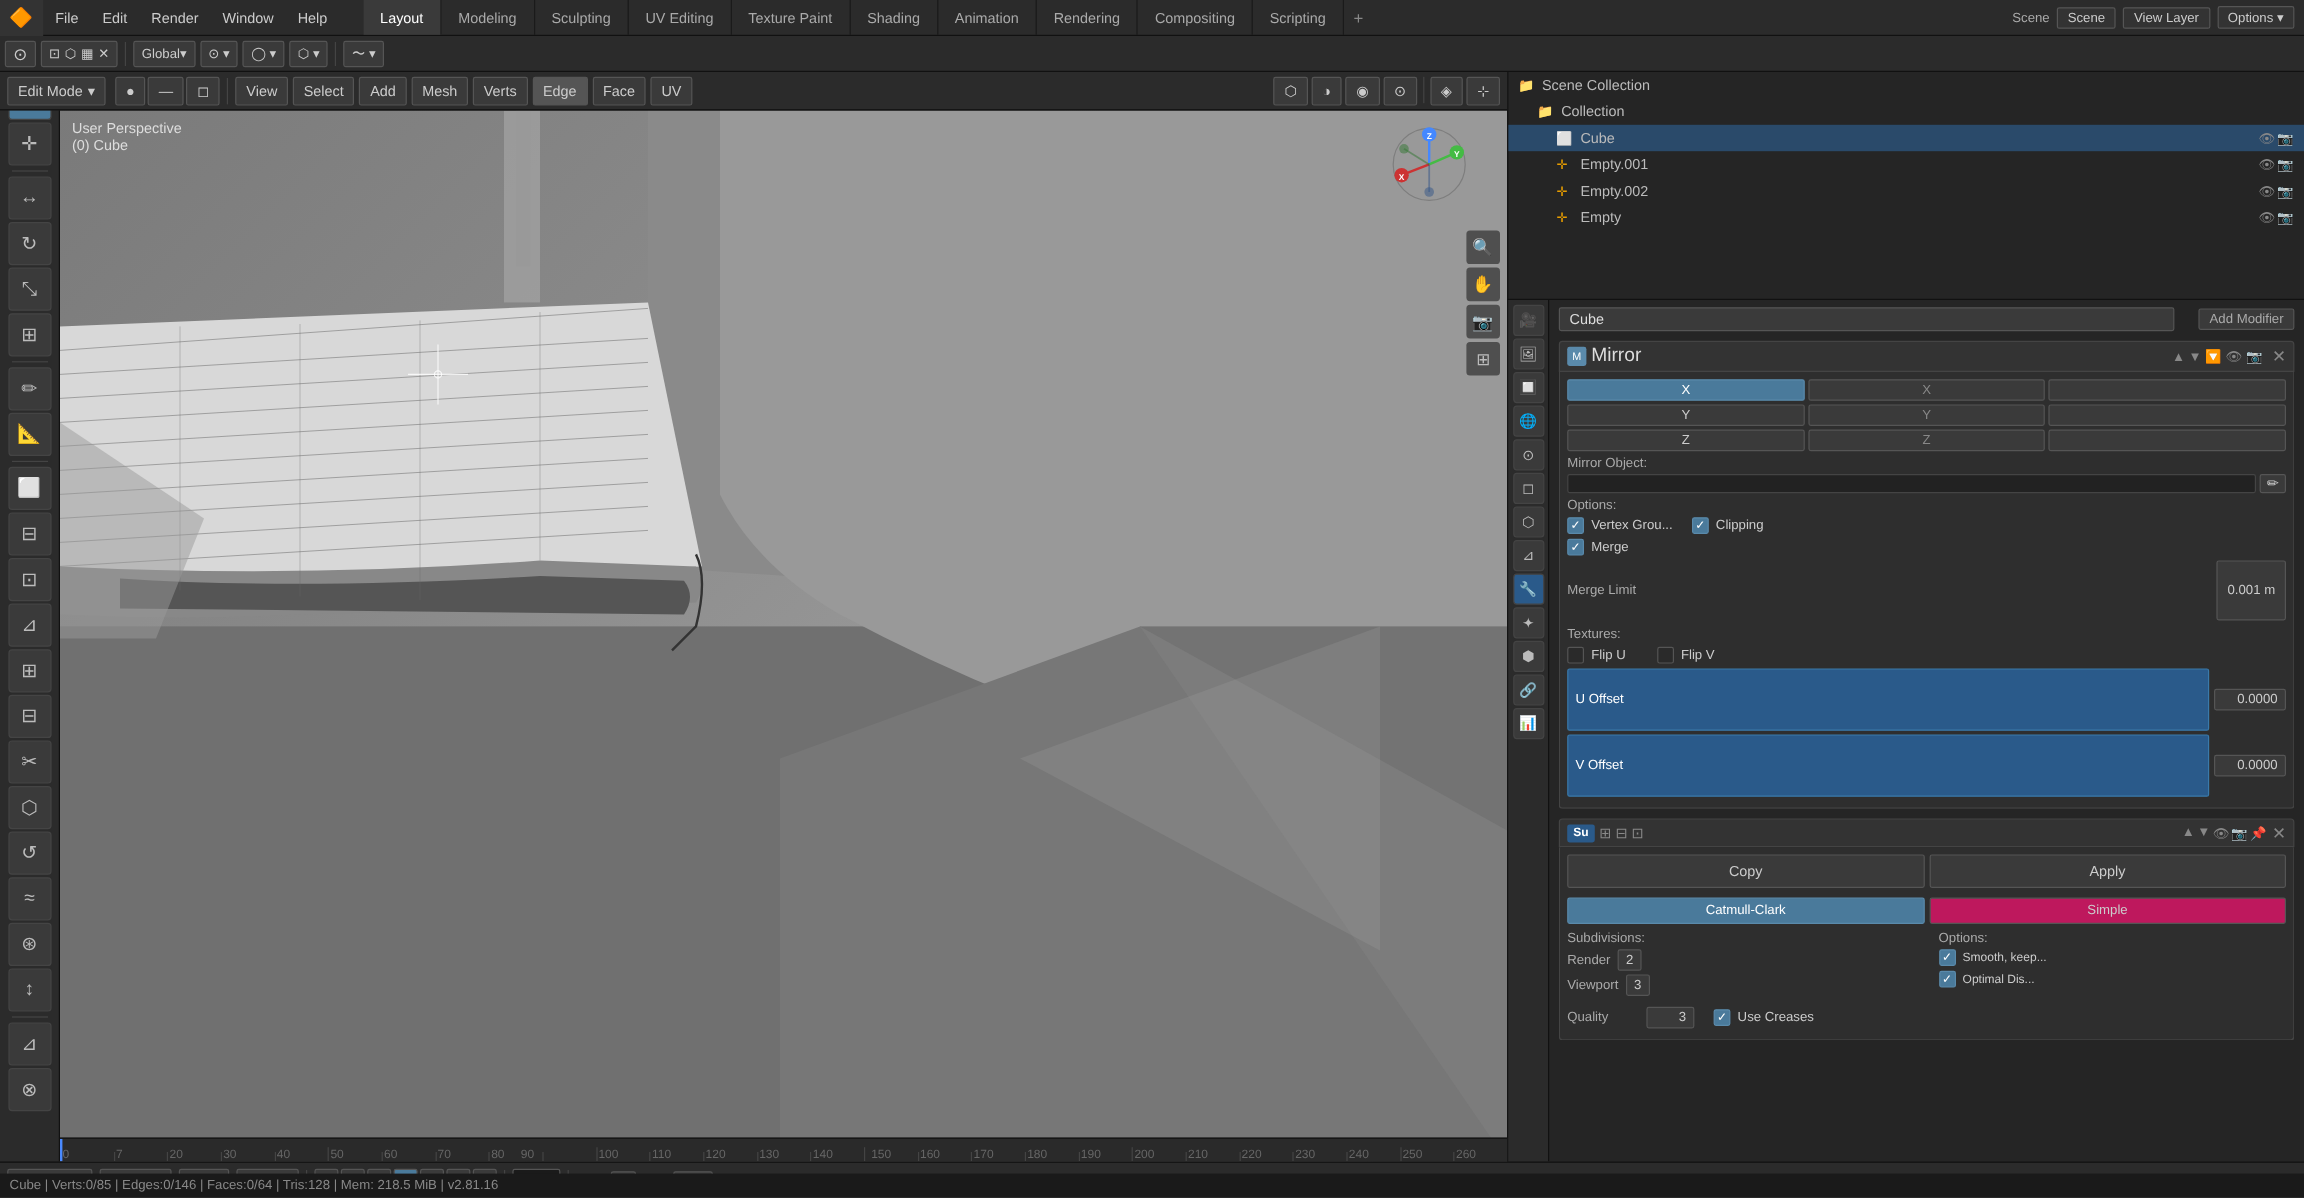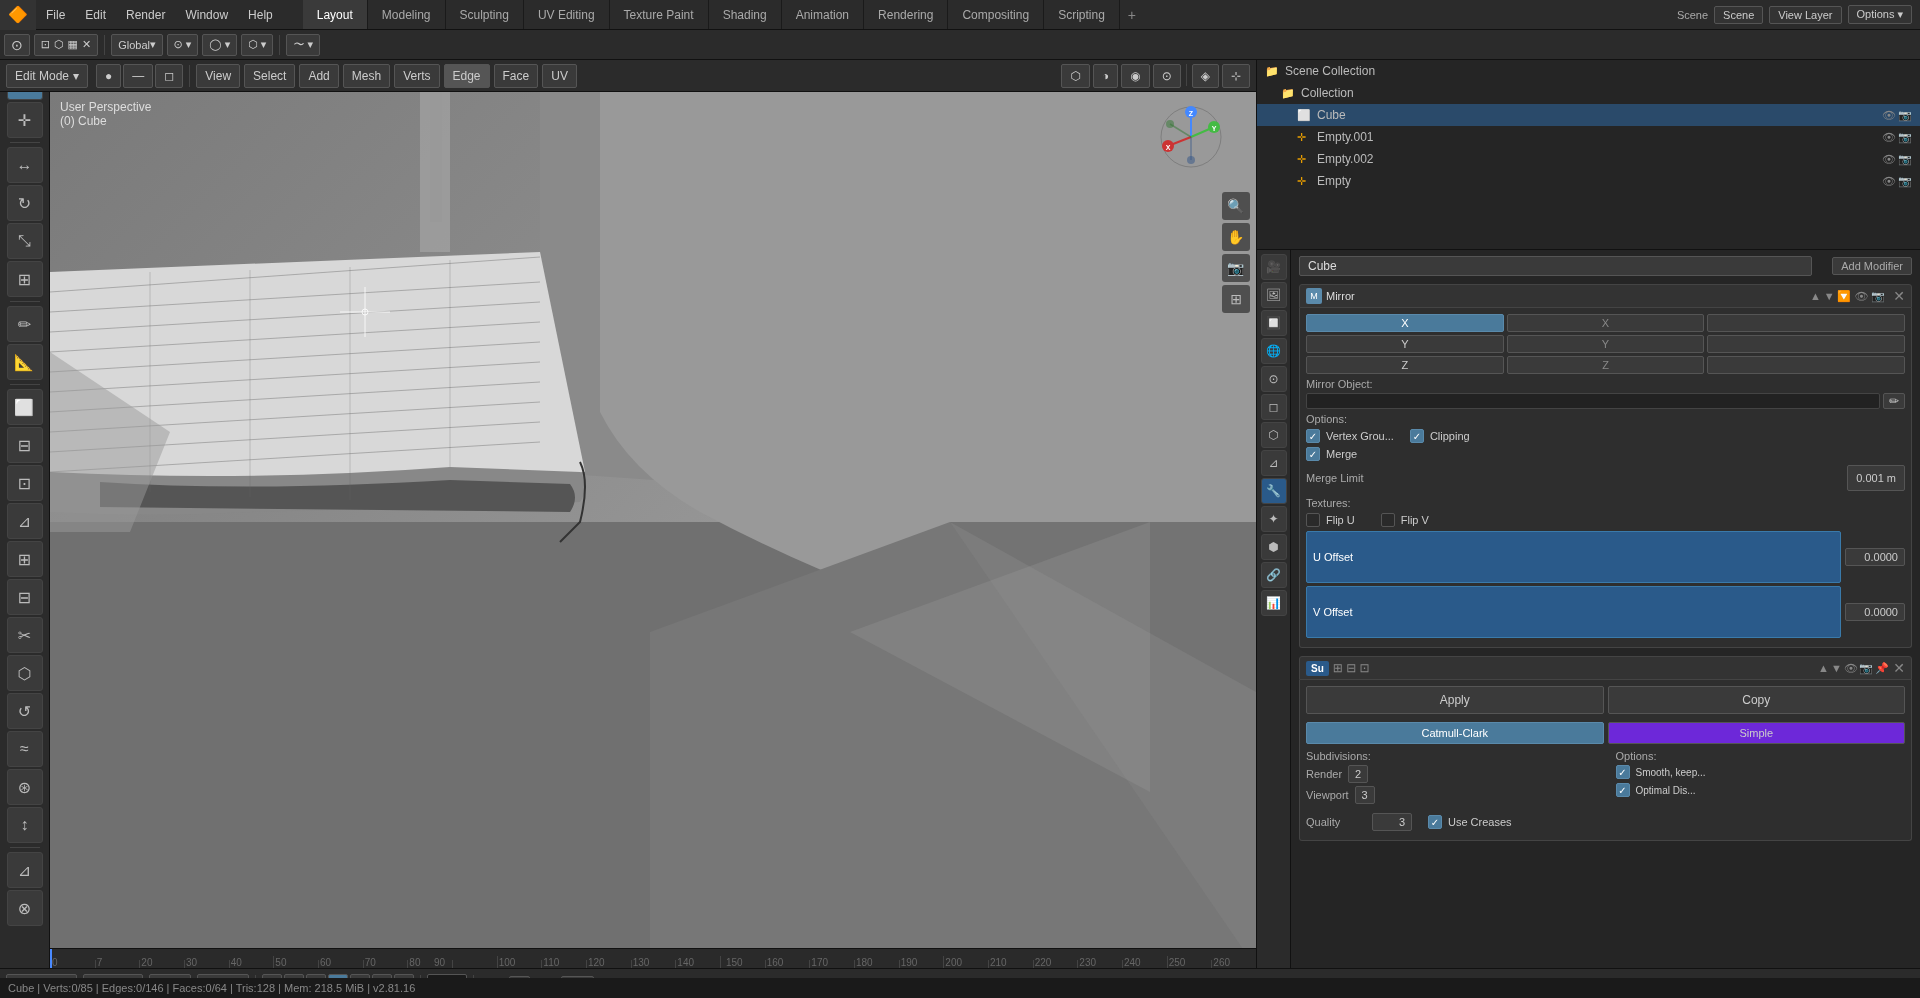--- a/index.html
+++ b/index.html
@@ -359,21 +359,21 @@
     }
     .modifier-icon {
       width: 16px; height: 16px;
       background: #5a8aab;
       border-radius: 2px;
       display: flex; align-items: center; justify-content: center;
       font-size: 9px; color: #fff;
     }
     .modifier-name {
       flex: 1;
-      font-size: 11px;
+      font-size: 16px;
       color: #ddd;
     }
     .modifier-close {
       cursor: pointer;
       color: #888;
       font-size: 14px;
     }
     .modifier-body {
       background: #2e2e2e;
       border: 1px solid #444;
@@ -412,21 +412,21 @@
       cursor: pointer;
       border-radius: 2px;
       text-align: center;
     }
     .subdiv-type-btn.active {
       background: #4a7a9b;
       border: 1px solid #5a8aab;
       color: #fff;
     }
     .subdiv-type-btn.inactive {
-      background: #6d28d9;
+      background: #be185d;
       border: 1px solid #555;
       color: #ccc;
     }
     .sdg-label {
       font-size: 11px; color: #aaa;
       display: flex; align-items: center;
     }
     .sdg-value {
       font-size: 11px; color: #ccc;
       background: #3a3a3a;
@@ -905,21 +905,21 @@
         <span class="prop-checkbox-label">Clipping</span>
       </div>
 
       <div class="prop-checkbox-row">
         <div class="prop-checkbox">✓</div>
         <span class="prop-checkbox-label">Merge</span>
       </div>
 
       <div style="display:flex;align-items:center;gap:6px;margin-bottom:6px;">
         <span style="font-size:11px;color:#aaa;flex:1;">Merge Limit</span>
-        <div style="background:#3a3a3a;border:1px solid #555;border-radius:2px;padding:6px 8px;font-size:11px;color:#ccc;margin-left:20px;">0.001 m</div>
+        <div style="background:#3a3a3a;border:1px solid #555;border-radius:2px;padding:18px 8px;font-size:11px;color:#ccc;margin-left:20px;">0.001 m</div>
       </div>
 
       <div style="font-size:11px;color:#aaa;margin-bottom:4px;">Textures:</div>
       <div class="prop-checkbox-row">
         <div style="width:14px;height:14px;background:#2a2a2a;border:1px solid #555;border-radius:2px;"></div>
         <span class="prop-checkbox-label">Flip U</span>
         <div style="width:14px;height:14px;background:#2a2a2a;border:1px solid #555;border-radius:2px;margin-left:20px;"></div>
         <span class="prop-checkbox-label">Flip V</span>
       </div>
 
@@ -943,22 +943,22 @@
         <span style="color:#888;font-size:11px;">▼</span>
         <span style="color:#888;font-size:11px;">👁</span>
         <span style="color:#888;font-size:11px;">📷</span>
         <span style="color:#888;font-size:11px;">📌</span>
       </div>
       <span class="modifier-close">✕</span>
     </div>
     <div class="modifier-body">
 
       <div class="apply-copy-row">
+        <div class="apply-btn">Copy</div>
         <div class="apply-btn">Apply</div>
-        <div class="apply-btn">Copy</div>
       </div>
 
       <div class="subdiv-type-row">
         <div class="subdiv-type-btn active">Catmull-Clark</div>
         <div class="subdiv-type-btn inactive">Simple</div>
       </div>
 
       <div style="display:flex;gap:20px;margin-bottom:6px;">
         <div style="flex:1;">
           <div style="font-size:11px;color:#aaa;margin-bottom:3px;">Subdivisions:</div>

